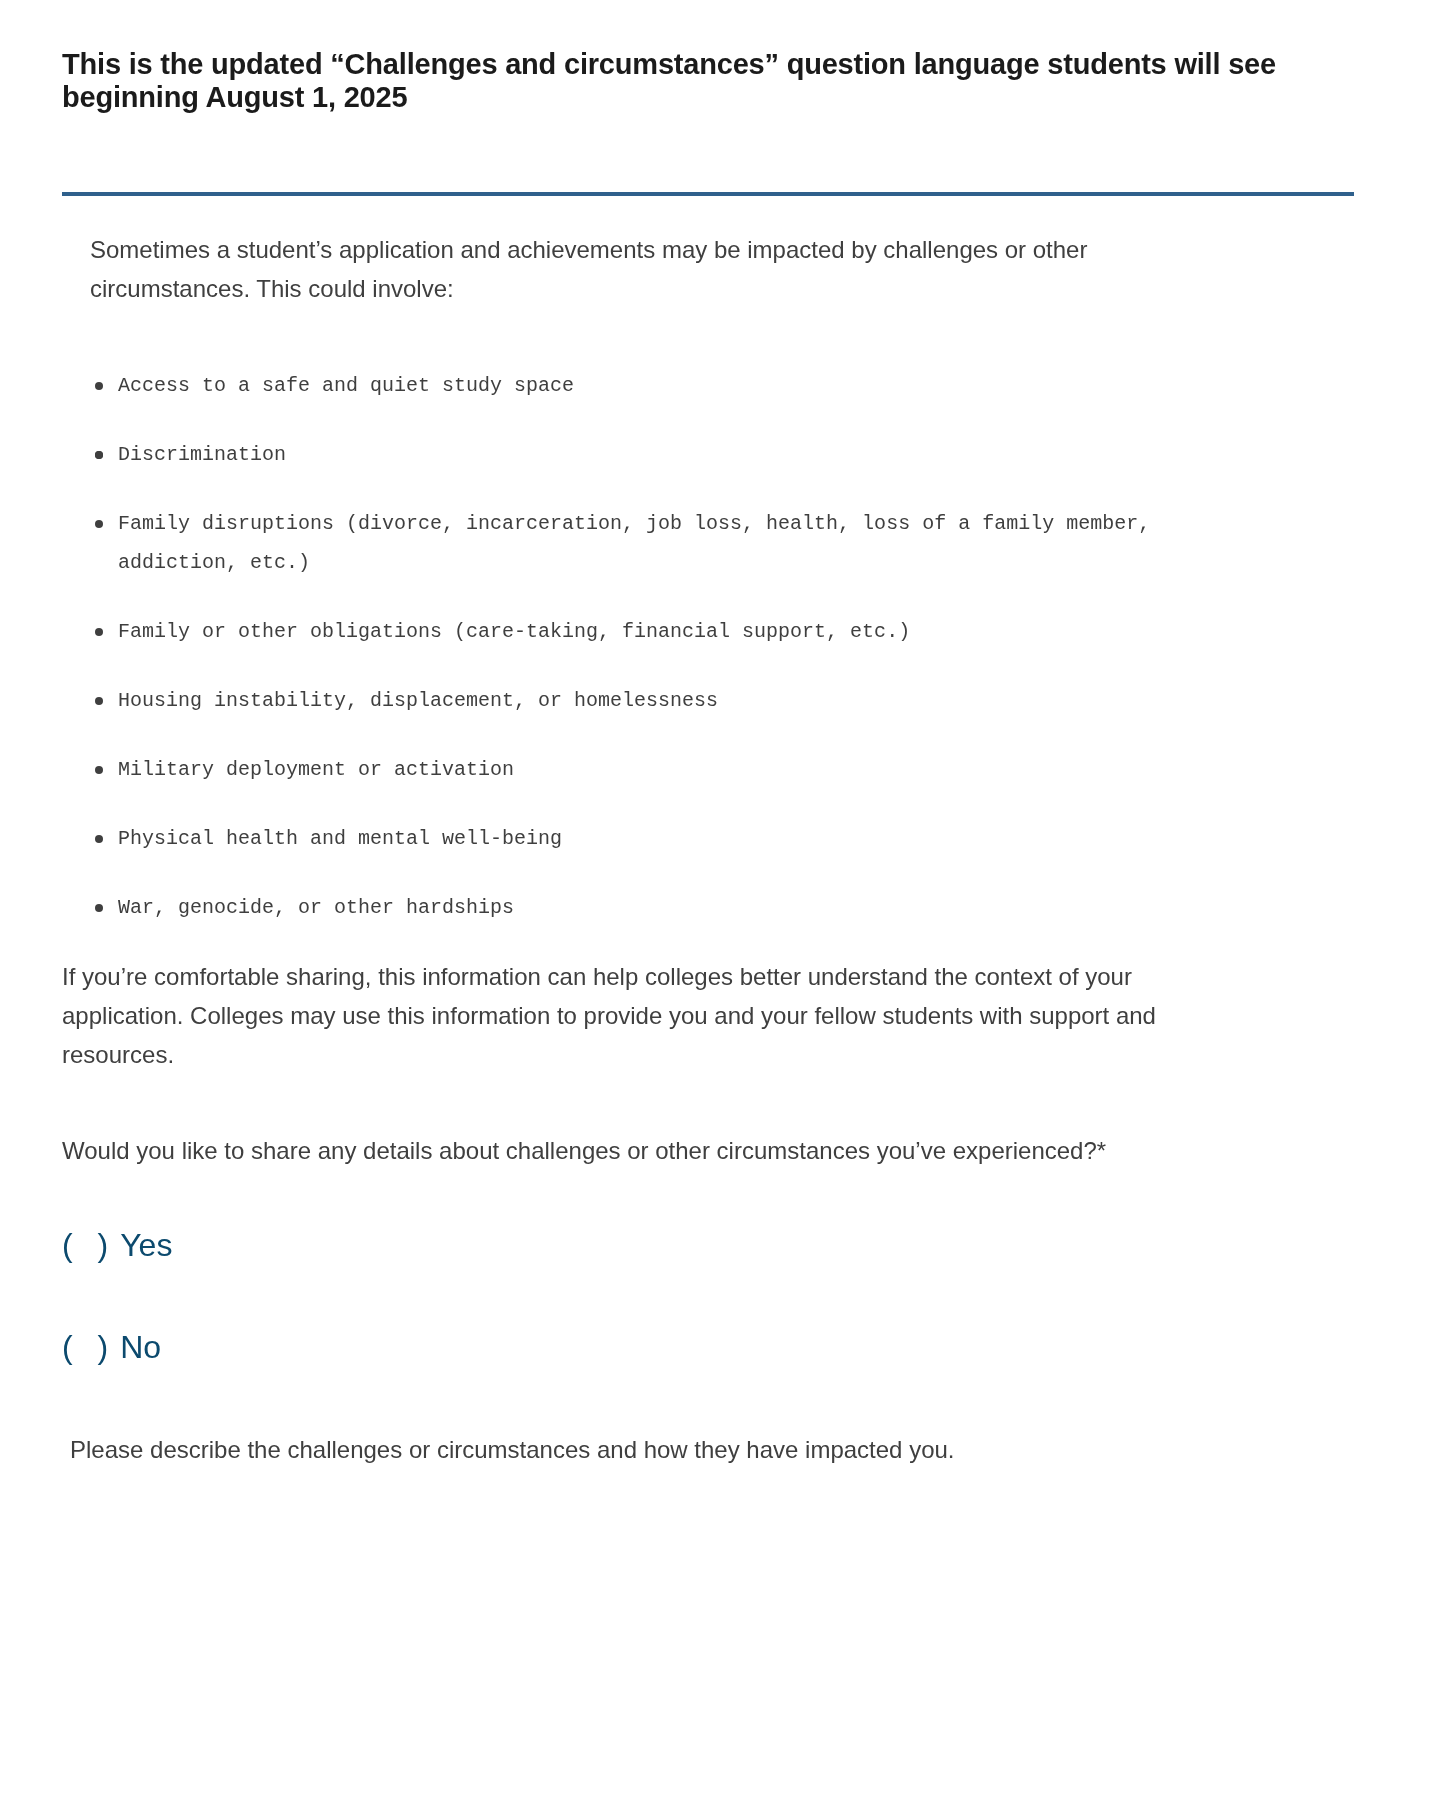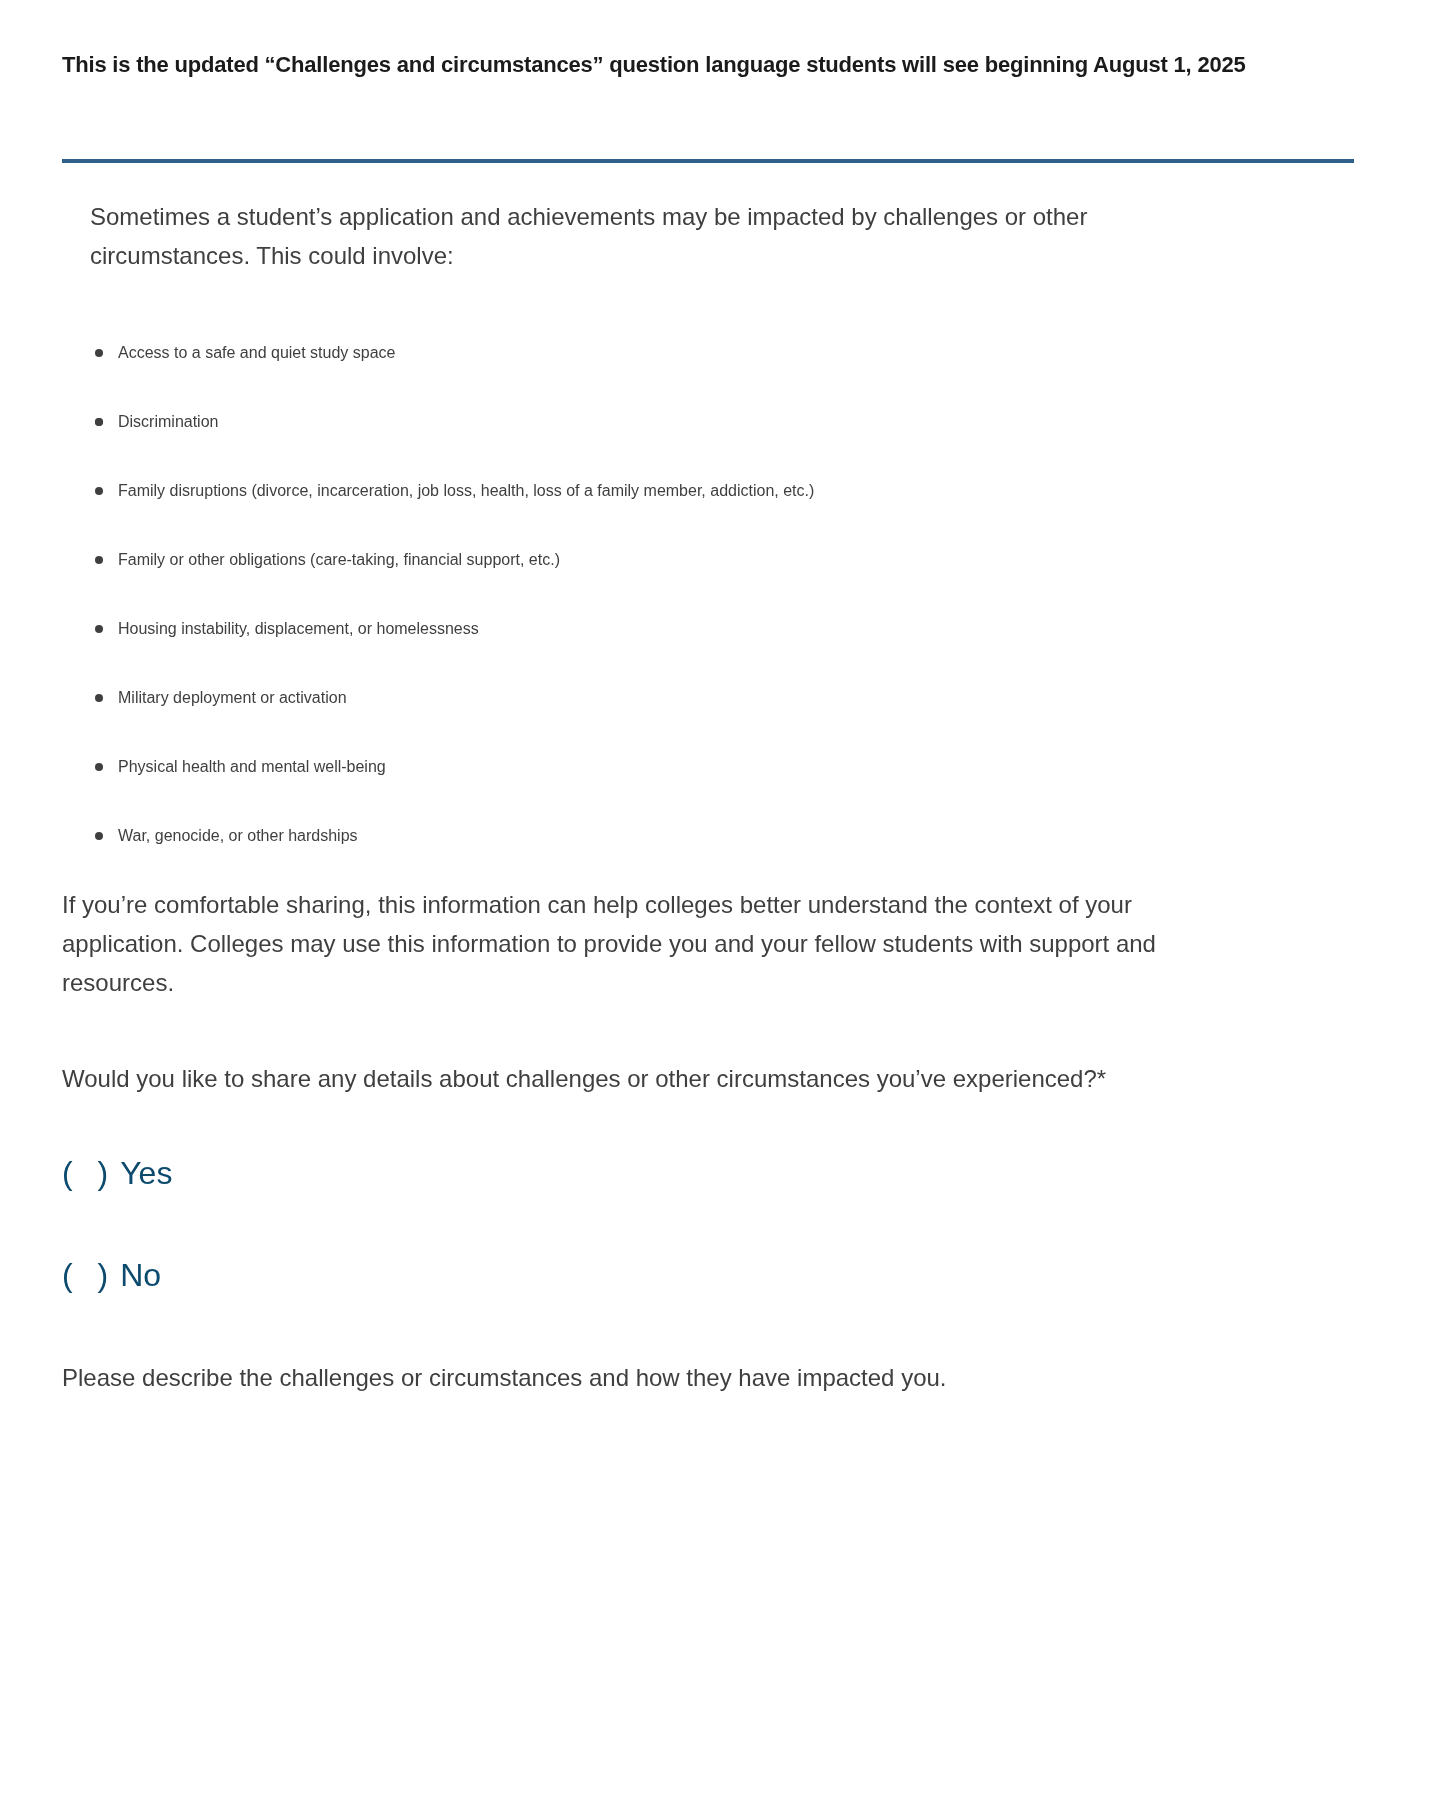--- a/index.html
+++ b/index.html
@@ -14,21 +14,21 @@
     overflow: hidden;
     font-family: "Liberation Sans", "DejaVu Sans", sans-serif;
     color: #3f3f3f;
   }
 
   .page {
     padding: 48px 62px 0 62px;
   }
 
   h1.page-title {
-    font-size: 22px;
+    font-size: 29px;
     line-height: 33px;
     font-weight: 700;
     color: #1b1b1b;
     letter-spacing: -0.2px;
     max-width: 1270px;
   }
 
   .divider {
     border: none;
     border-top: 4px solid #2f608c;
@@ -47,25 +47,26 @@
 
   ul.challenge-list {
     list-style: none;
     margin-top: 58px;
     max-width: 1210px;
   }
 
   ul.challenge-list li {
     position: relative;
     padding-left: 56px;
-    font-size: 16px;
+    font-size: 20px;
     line-height: 39px;
     color: #3f3f3f;
     margin-bottom: 30px;
     max-width: 1150px;
+    font-family: Liberation Mono, monospace;
   }
 
   ul.challenge-list li .dot {
     position: absolute;
     left: 33px;
     top: 16px;
     width: 8px;
     height: 8px;
     border-radius: 50%;
     background: #3f3f3f;
@@ -84,21 +85,21 @@
     max-width: 300px;
   }
 
   .option + .option { margin-top: 63px; }
 
   .option-prefix {
     letter-spacing: 8px;
     margin-right: 4px;
   }
 
-  .describe-prompt { margin-top: 63px; }
+  .describe-prompt { margin-top: 63px; margin-left: 8px; }
 </style>
 </head>
 <body>
 
 <div class="page">
 
   <h1 class="page-title">This is the updated “Challenges and circumstances” question language students will see beginning August 1, 2025</h1>
 
   <hr class="divider">
 

